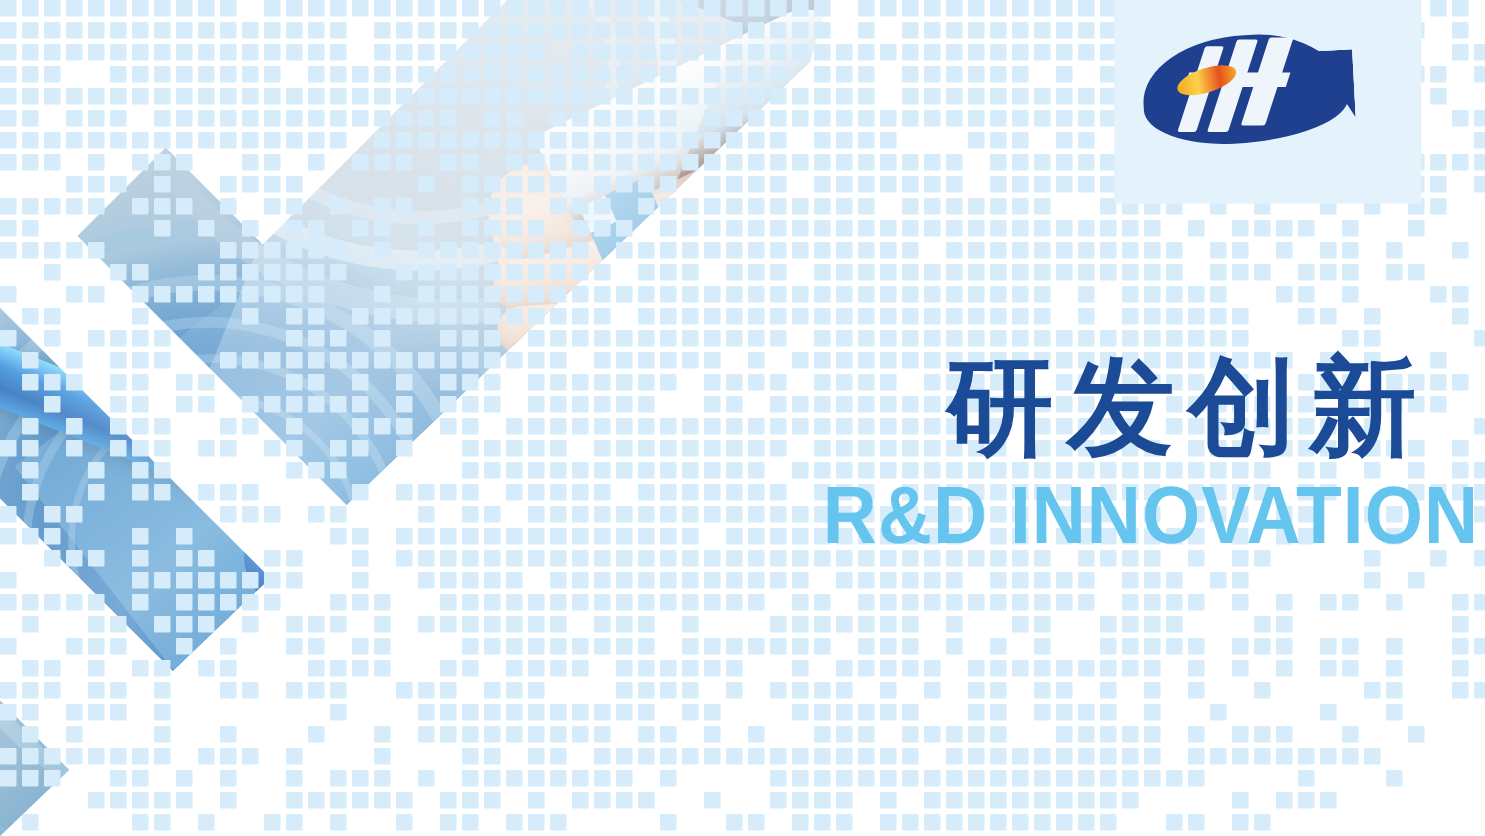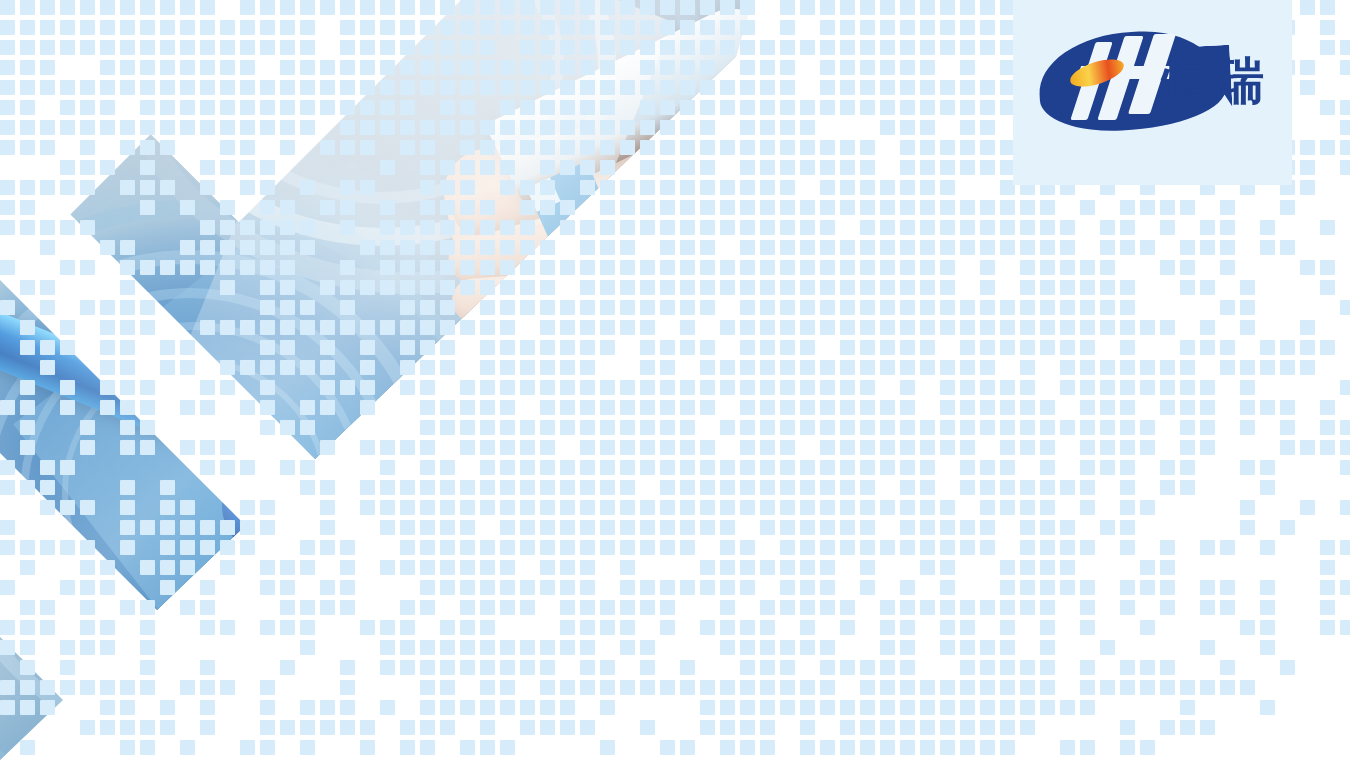--- a/index.html
+++ b/index.html
@@ -2144,17 +2144,20 @@
 
   <div class="logo-plate">
     <div class="logo-mark">
       <div class="logo-wing"></div>
       <div class="logo-bar"></div>
       <div class="logo-stroke s-a"></div>
       <div class="logo-stroke s-b"></div>
       <div class="logo-stroke s-c"></div>
       <div class="logo-spark"></div>
     </div>
-    <div class="logo-cn">恒瑞</div>
   </div>
 
+  <div class="headline">
+    <div class="title-cn">研发创新</div>
+    <div class="title-en">R&amp;D INNOVATION</div>
+  </div>
 
 </div>
 
 </body></html>

